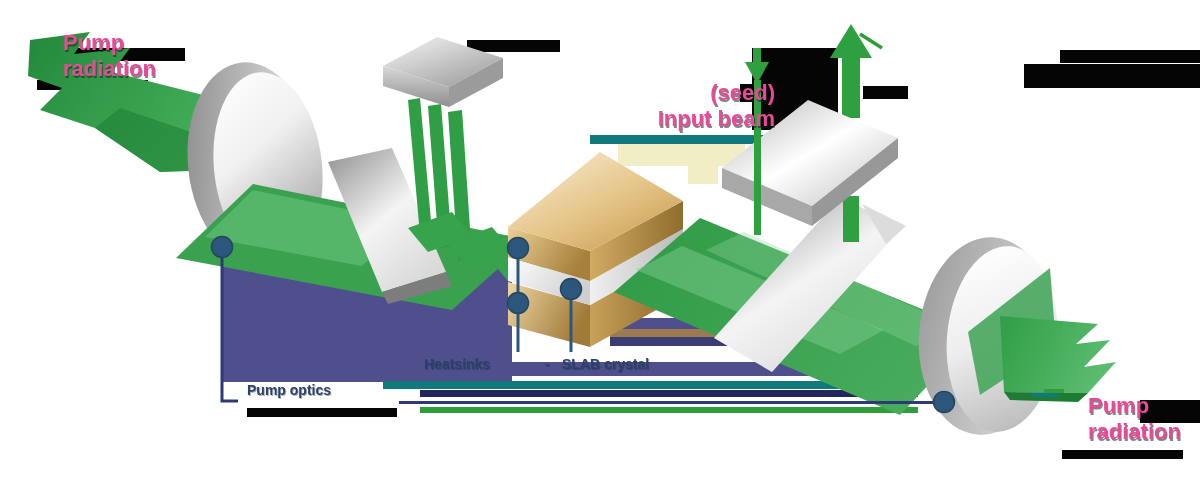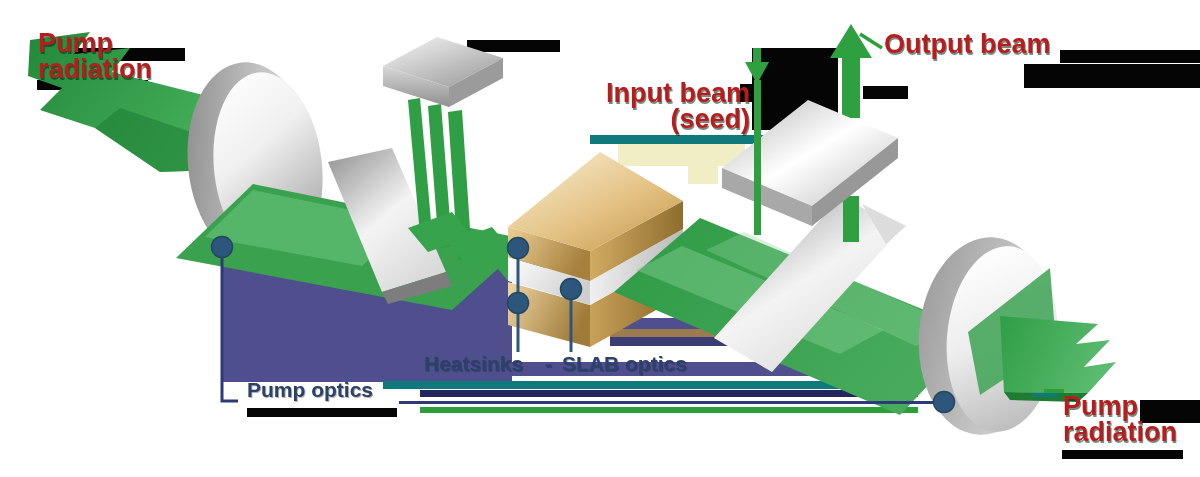--- a/index.html
+++ b/index.html
@@ -1,23 +1,23 @@
 <!DOCTYPE html>
 <html><head>
 <meta charset="utf-8">
 <style>
   html,body{margin:0;padding:0;background:#ffffff;}
   #stage{position:relative;width:1200px;height:477px;background:#ffffff;overflow:hidden;
          font-family:"Liberation Sans",sans-serif;}
   #stage svg{position:absolute;left:0;top:0;}
   .label{position:absolute;font-weight:bold;white-space:nowrap;z-index:5;}
   .label div{pointer-events:none;}
-  .green{color:#b91c1c;font-size:27px;line-height:26px;
-         text-shadow:1px 2px 0 rgba(8,40,24,.55);}
-  .blue{color:#2b4168;font-size:21px;line-height:24px;
+  .green{color:#ec4899;font-size:22px;line-height:26px;
+         text-shadow:1px 2px 0 rgba(8,40,24,.55);margin-left:25px;}
+  .blue{color:#2b4168;font-size:14px;line-height:24px;
         text-shadow:1px 1px 0 rgba(20,30,60,.35);}
   .alignr{text-align:right;}
 </style>
 </head>
 <body>
 
 <div id="stage">
 
 <svg width="1200" height="477" viewBox="0 0 1200 477">
   <defs>
@@ -230,36 +230,35 @@
     <circle cx="944" cy="402" r="10.5"></circle>
   </g>
 </svg>
 
 <div class="label green" style="left:38px;top:30px;">
   <div>Pump</div>
   <div>radiation</div>
 </div>
 
 <div class="label green alignr" style="left:555px;top:80px;width:195px;">
+  <div>(seed)</div>
   <div>Input beam</div>
-  <div>(seed)</div>
 </div>
 
 <div class="label green" style="left:884px;top:31px;">
-  <div>Output beam</div>
 </div>
 
 <div class="label blue" style="left:424px;top:352px;">
   <span>Heatsinks</span>
 </div>
 <div class="label blue" style="left:545px;top:352px;">
   <span>-</span>
 </div>
 <div class="label blue" style="left:562px;top:352px;">
-  <span>SLAB optics</span>
+  <span>SLAB crystal</span>
 </div>
 
 <div class="label blue" style="left:247px;top:378px;">
   <span>Pump optics</span>
 </div>
 
 <div class="label green" style="left:1063px;top:393px;">
   <div>Pump</div>
   <div>radiation</div>
 </div>

